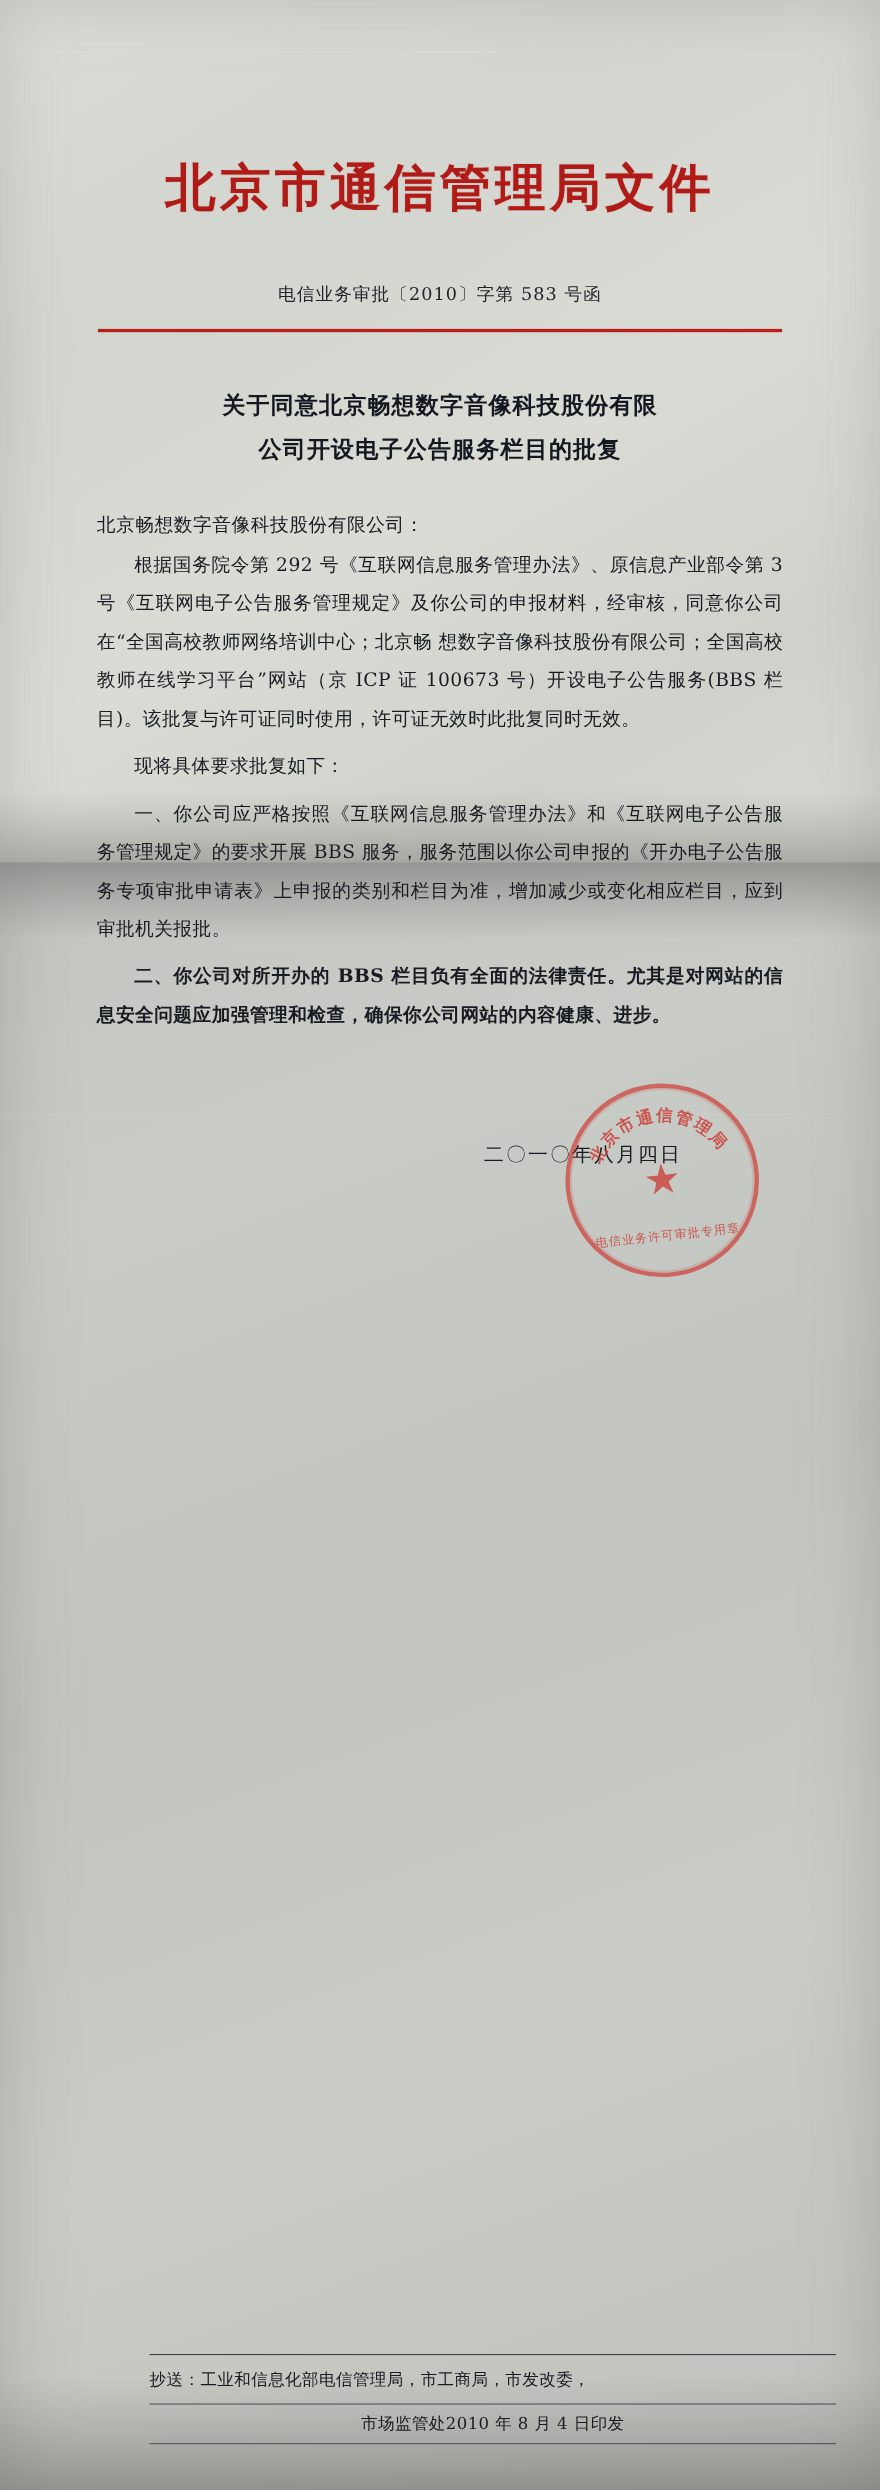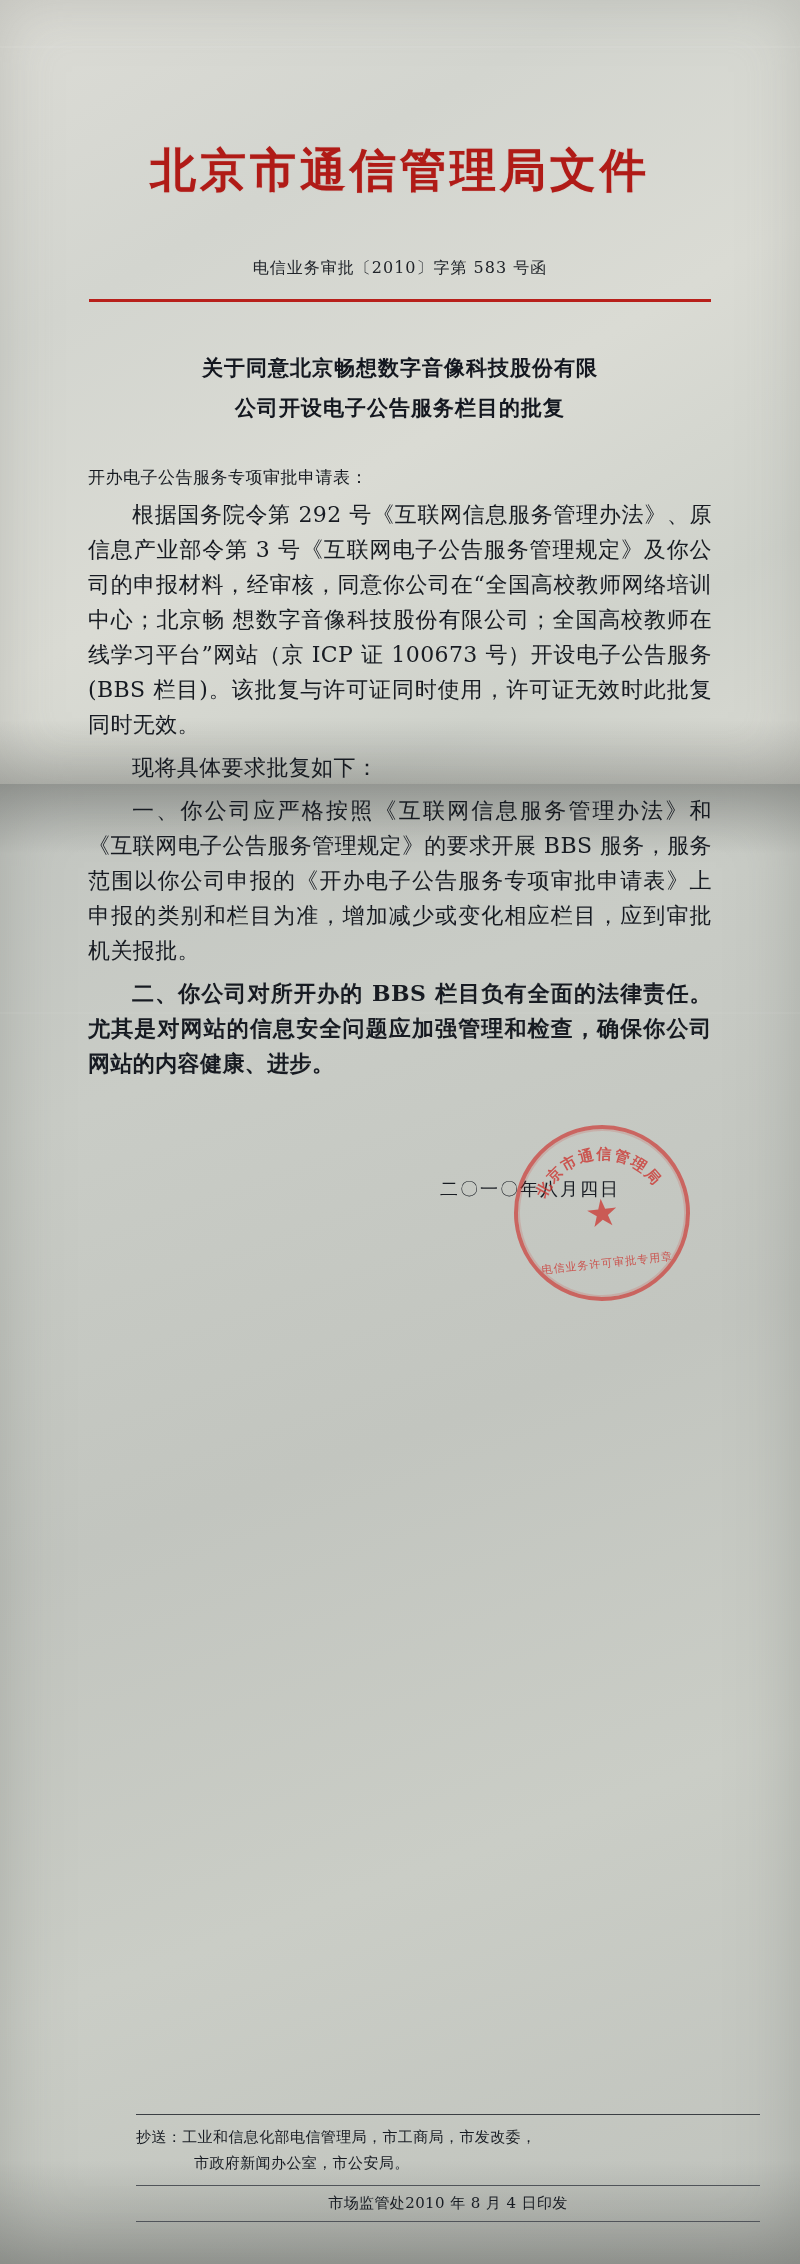--- a/index.html
+++ b/index.html
@@ -96,21 +96,21 @@
     color: #171b22;
     font-family: "DejaVu Serif", serif;
     font-size: 17px;
     letter-spacing: 0.5px;
   }
   p.para {
     width: 624px;
     margin: 8px auto 0 auto;
     color: #171b22;
     font-family: "DejaVu Serif", serif;
-    font-size: 22px;
+    font-size: 17px;
     line-height: 35px;
     text-align: justify;
     text-justify: inter-ideograph;
     text-indent: 2em;
     letter-spacing: 0.4px;
   }
   .para-top-gap { margin-top: 14px; font-weight: bold; }
 
   
   .sign-wrap {
@@ -233,21 +233,21 @@
 
     <div class="doc-number">电信业务审批〔2010〕字第 583 号函</div>
 
     <div class="red-rule"></div>
 
     <div class="subject">
       <div>关于同意北京畅想数字音像科技股份有限</div>
       <div>公司开设电子公告服务栏目的批复</div>
     </div>
 
-    <div class="addressee">开办电子公告服务专项审批申请表：</div>
+    <div class="addressee">北京畅想数字音像科技股份有限公司：</div>
 
     <p class="para">根据国务院令第 292 号《互联网信息服务管理办法》、原信息产业部令第 3 号《互联网电子公告服务管理规定》及你公司的申报材料，经审核，同意你公司在“全国高校教师网络培训中心；北京畅 想数字音像科技股份有限公司；全国高校教师在线学习平台”网站（京 ICP 证 100673 号）开设电子公告服务(BBS 栏目)。该批复与许可证同时使用，许可证无效时此批复同时无效。</p>
     <p class="para">现将具体要求批复如下：</p>
     <p class="para">一、你公司应严格按照《互联网信息服务管理办法》和《互联网电子公告服务管理规定》的要求开展 BBS 服务，服务范围以你公司申报的《开办电子公告服务专项审批申请表》上申报的类别和栏目为准，增加减少或变化相应栏目，应到审批机关报批。</p>
     <p class="para para-top-gap">二、你公司对所开办的 BBS 栏目负有全面的法律责任。尤其是对网站的信息安全问题应加强管理和检查，确保你公司网站的内容健康、进步。</p>
 
     <div class="sign-wrap">
       <div class="sign-date">二〇一〇年八月四日</div>
 
       <div class="seal">
@@ -263,21 +263,20 @@
         <div class="seal-bottom-text">电信业务许可审批专用章</div>
       </div>
     </div>
 
   </div>
 
   <div class="footer">
     <div class="rule"></div>
     <div class="footer-cc">
       <span>抄送：</span><span>工业和信息化部电信管理局，市工商局，市发改委，</span>
-      <span class="indent">市政府新闻办公室，市公安局。</span>
     </div>
     <div class="rule thin"></div>
     <div class="footer-bottom">
       <span>市场监管处</span>
       <span>2010 年 8 月 4 日印发</span>
     </div>
     <div class="rule thin" style="margin-top:8px"></div>
   </div>
 
 </div>

